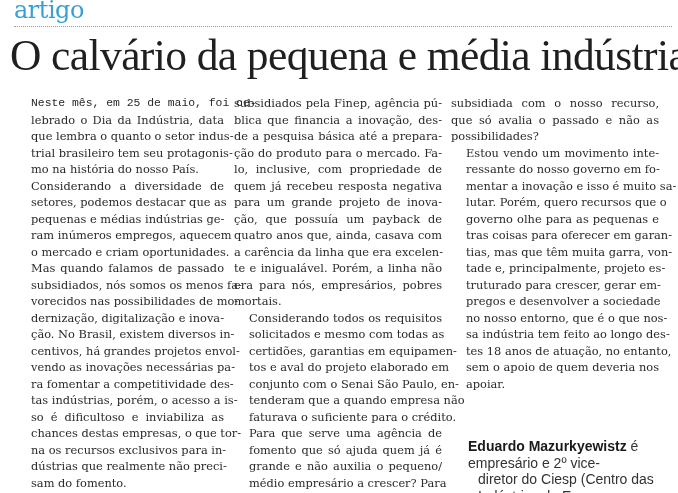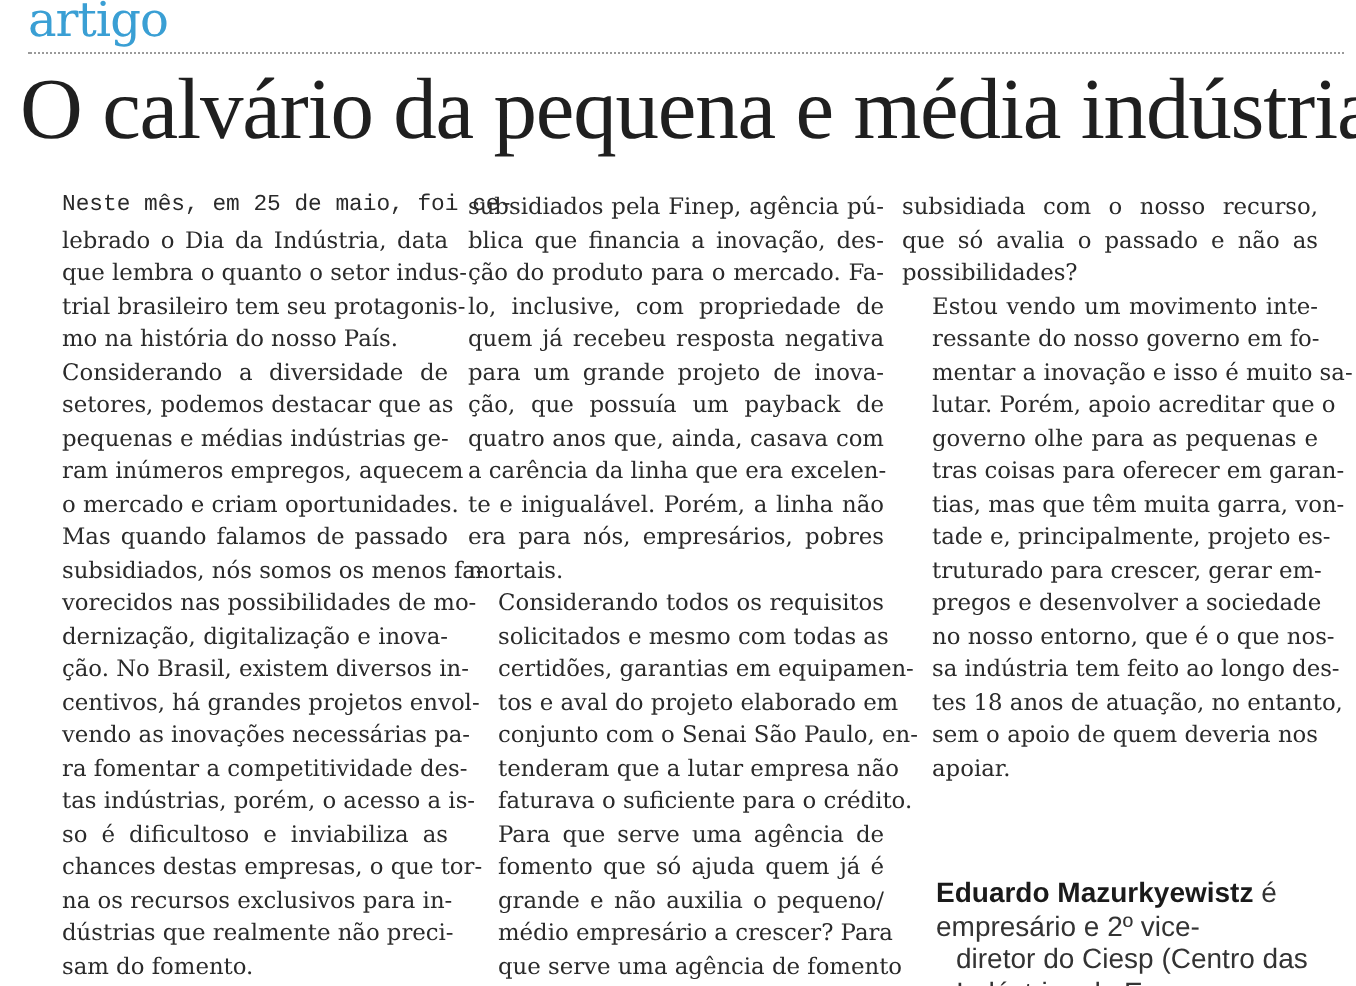--- a/index.html
+++ b/index.html
@@ -75,59 +75,60 @@
       <span class="line last">sam do fomento.</span>
     </p>
     <p>
       <span class="line last" style="text-indent: 15px;">Como exemplo, cito os recursos</span>
     </p>
   </div>
 <div class="column col2" id="col-1">
     <p class="cont">
       <span class="line">subsidiados pela Finep, agência pú-</span>
       <span class="line">blica que financia a inovação, des-</span>
+      <span class="line">de a pesquisa básica até a prepara-</span>
       <span class="line">ção do produto para o mercado. Fa-</span>
       <span class="line">lo, inclusive, com propriedade de</span>
       <span class="line">quem já recebeu resposta negativa</span>
       <span class="line">para um grande projeto de inova-</span>
       <span class="line">ção, que possuía um payback de</span>
       <span class="line">quatro anos que, ainda, casava com</span>
       <span class="line">a carência da linha que era excelen-</span>
       <span class="line">te e inigualável. Porém, a linha não</span>
       <span class="line">era para nós, empresários, pobres</span>
       <span class="line last">mortais.</span>
     </p>
     <p>
       <span class="line" style="text-indent: 15px;">Considerando todos os requisitos</span>
       <span class="line">solicitados e mesmo com todas as</span>
       <span class="line">certidões, garantias em equipamen-</span>
       <span class="line">tos e aval do projeto elaborado em</span>
       <span class="line">conjunto com o Senai São Paulo, en-</span>
-      <span class="line">tenderam que a lutar empresa não</span>
+      <span class="line">tenderam que a quando empresa não</span>
       <span class="line last">faturava o suficiente para o crédito.</span>
     </p>
     <p>
       <span class="line" style="text-indent: 15px;">Para que serve uma agência de</span>
       <span class="line">fomento que só ajuda quem já é</span>
       <span class="line">grande e não auxilia o pequeno/</span>
       <span class="line">médio empresário a crescer? Para</span>
       <span class="line last">que serve uma agência de fomento</span>
     </p>
   </div>
 <div class="column col3" id="col-2">
     <p class="cont">
       <span class="line">subsidiada com o nosso recurso,</span>
       <span class="line">que só avalia o passado e não as</span>
       <span class="line last">possibilidades?</span>
     </p>
     <p>
       <span class="line" style="text-indent: 15px;">Estou vendo um movimento inte-</span>
       <span class="line">ressante do nosso governo em fo-</span>
       <span class="line">mentar a inovação e isso é muito sa-</span>
-      <span class="line">lutar. Porém, apoio acreditar que o</span>
+      <span class="line">lutar. Porém, quero recursos que o</span>
       <span class="line">governo olhe para as pequenas e</span>
       <span class="line">tras coisas para oferecer em garan-</span>
       <span class="line">tias, mas que têm muita garra, von-</span>
       <span class="line">tade e, principalmente, projeto es-</span>
       <span class="line">truturado para crescer, gerar em-</span>
       <span class="line">pregos e desenvolver a sociedade</span>
       <span class="line">no nosso entorno, que é o que nos-</span>
       <span class="line">sa indústria tem feito ao longo des-</span>
       <span class="line">tes 18 anos de atuação, no entanto,</span>
       <span class="line">sem o apoio de quem deveria nos</span>

